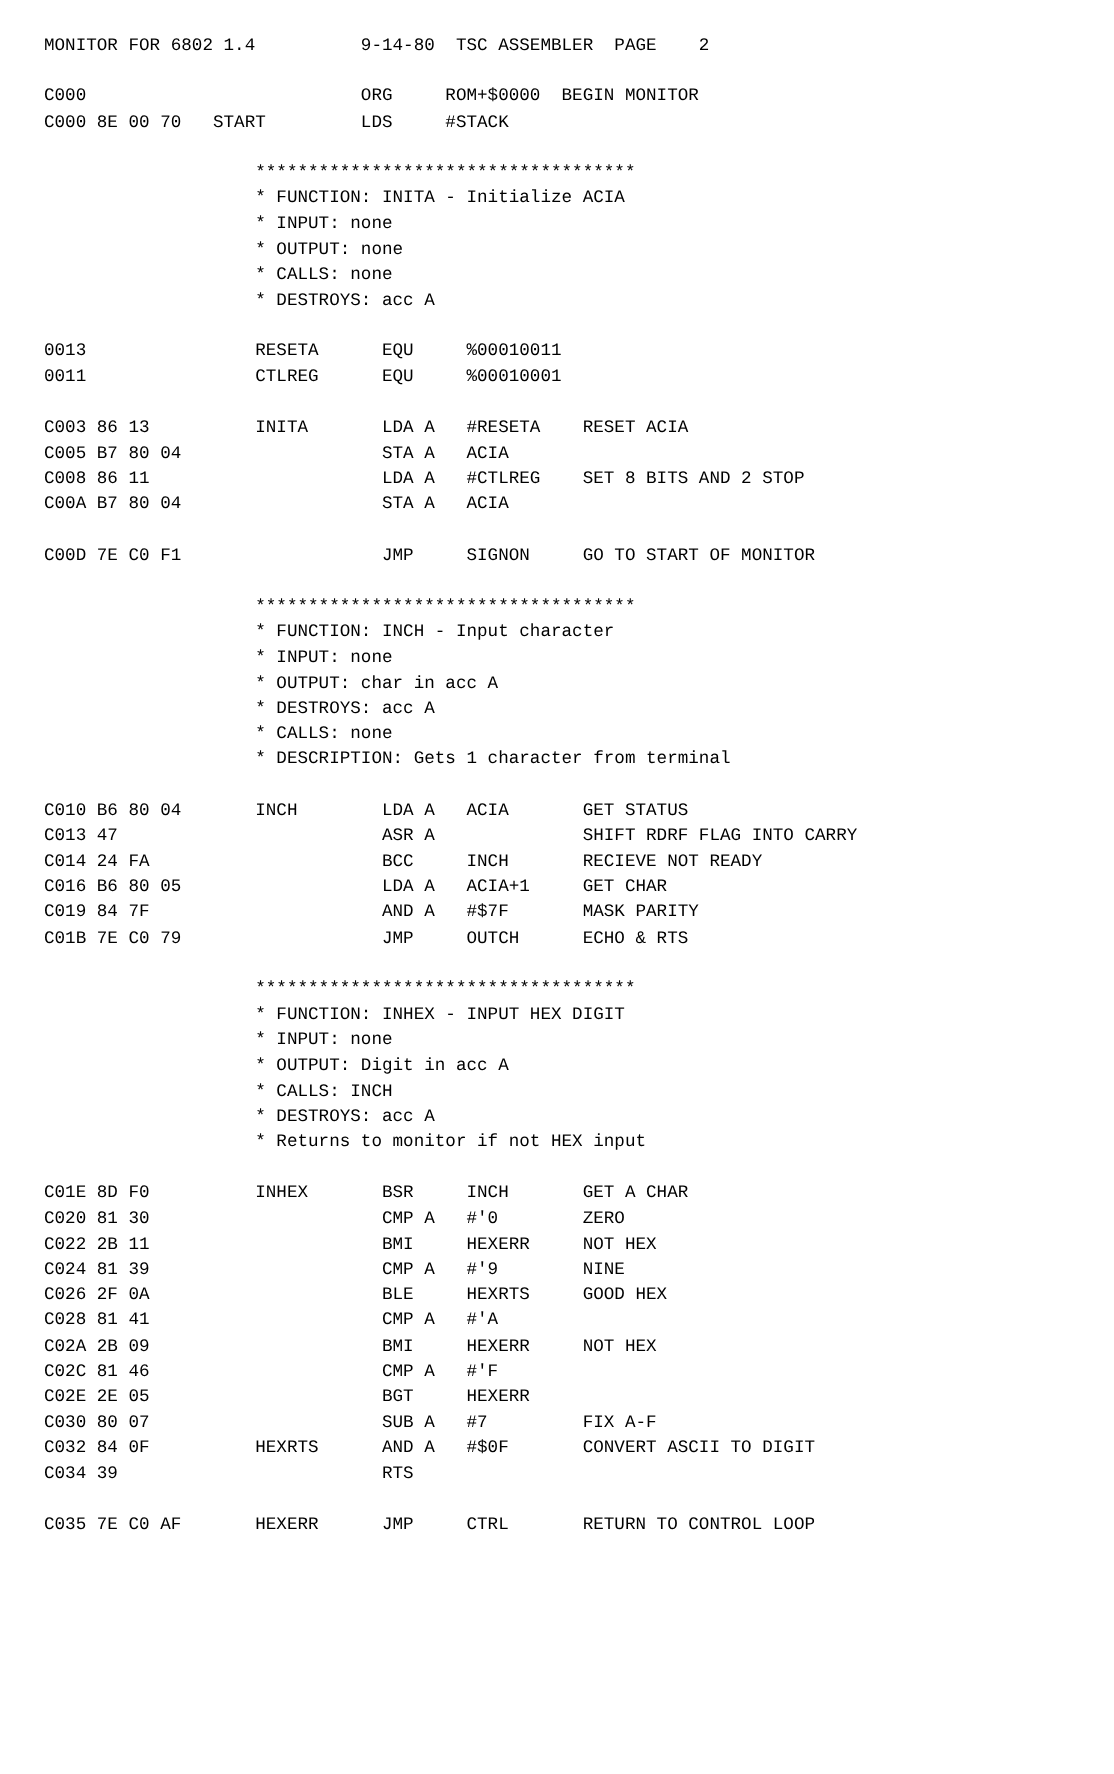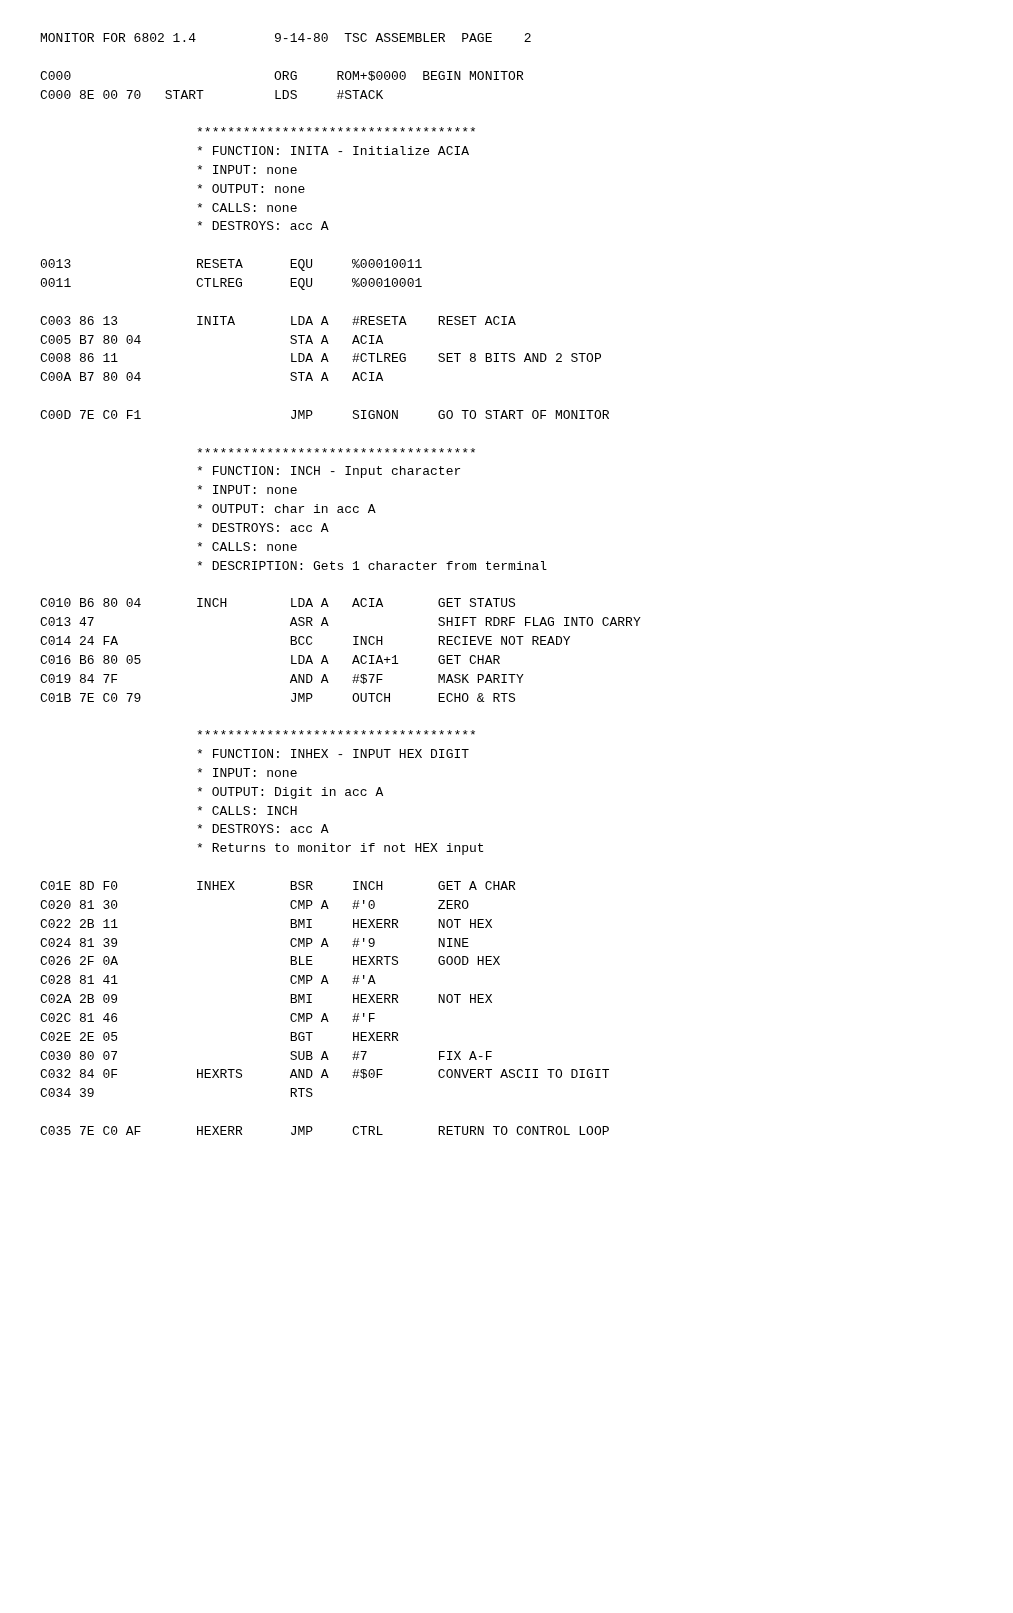--- a/index.html
+++ b/index.html
@@ -11,21 +11,21 @@
       background: #ffffff;
       font-family: 'Courier New', Courier, monospace;
       font-size: 13px;
       color: #000000;
       width: 1013px;
       min-height: 1613px;
       padding: 30px 40px;
     }
     pre {
       font-family: 'Courier New', Courier, monospace;
-      font-size: 13px;
+      font-size: 16px;
       line-height: 1.45;
       white-space: pre;
     }
   </style>
 </head>
 <body>
 
 <pre>MONITOR FOR 6802 1.4          9-14-80  TSC ASSEMBLER  PAGE    2
 
 C000                          ORG     ROM+$0000  BEGIN MONITOR

